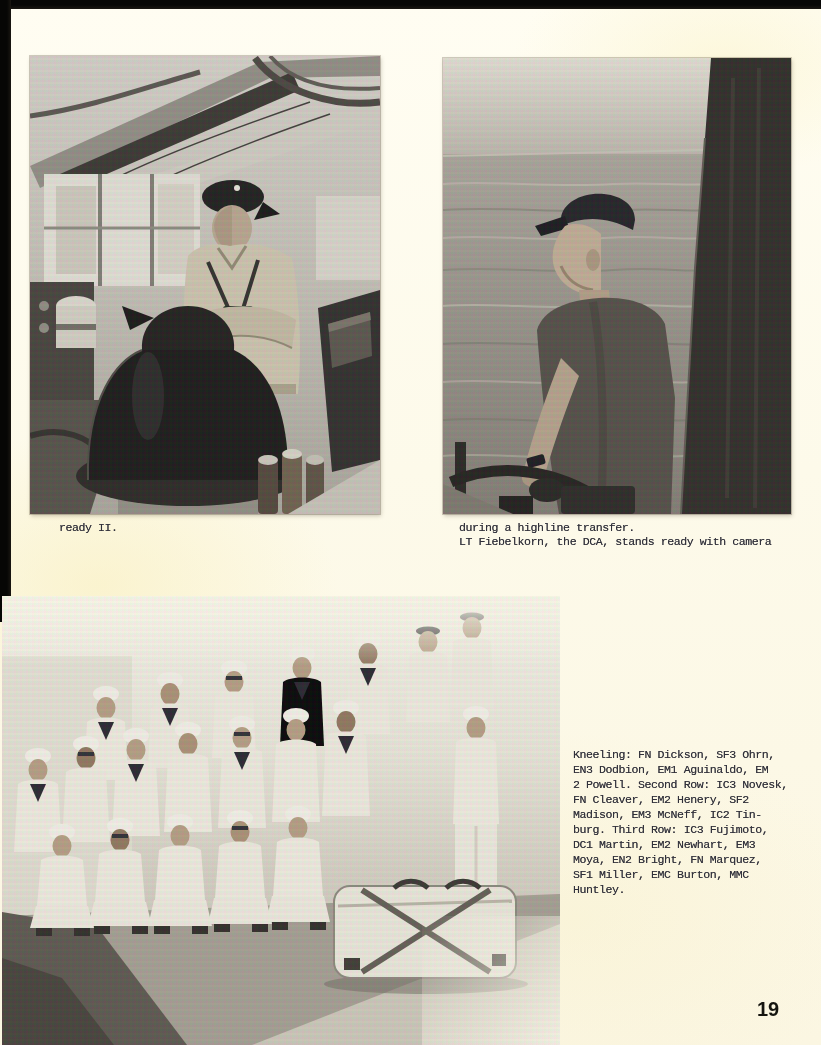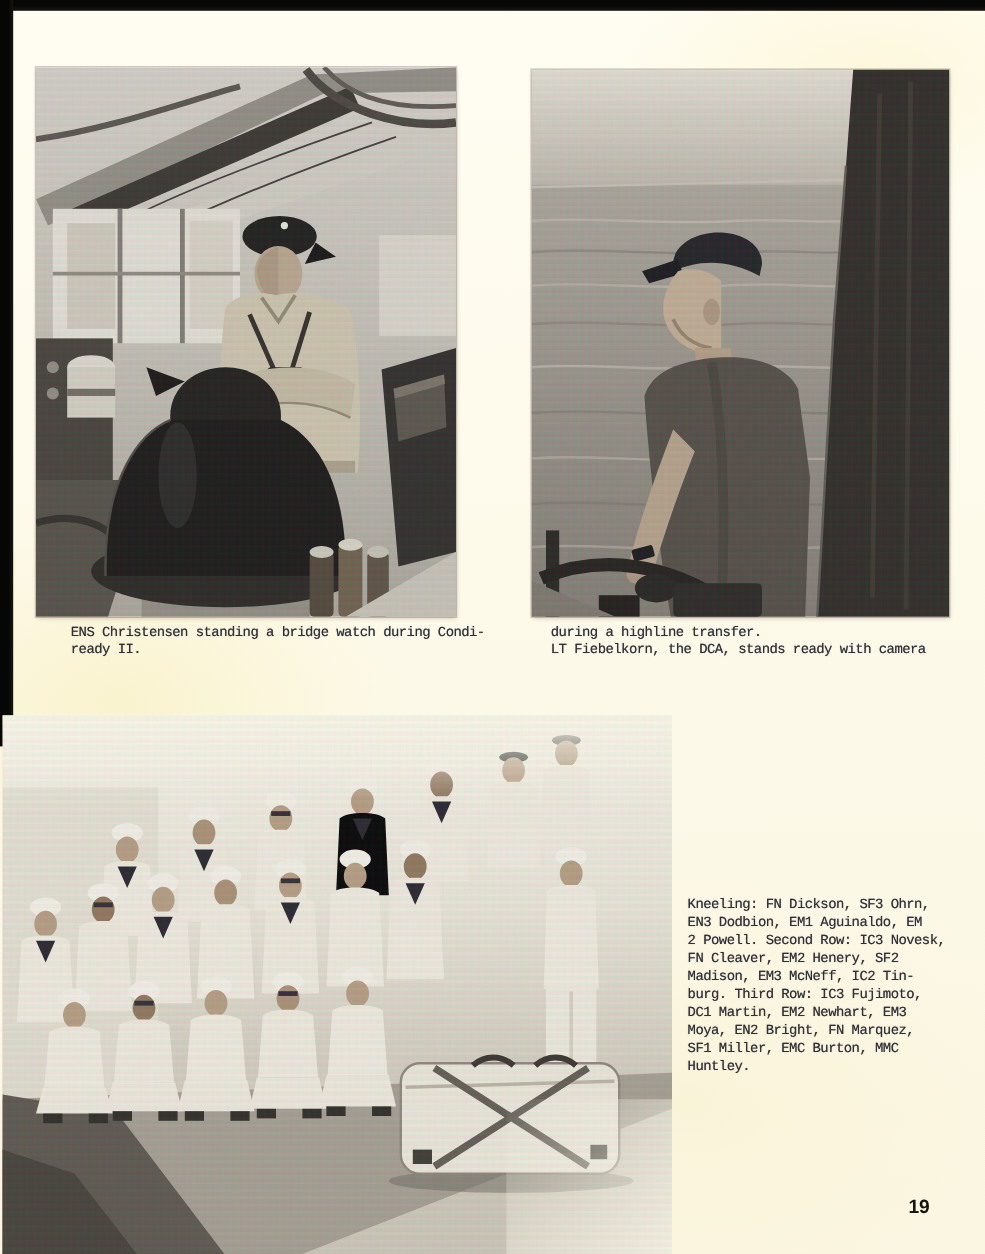--- a/index.html
+++ b/index.html
@@ -27,21 +27,21 @@
     font-family:"Liberation Mono","DejaVu Sans Mono",monospace;
     font-size:11.6px;line-height:13.8px;letter-spacing:-0.45px;
     color:#30303a;text-shadow:0 0 0.6px rgba(48,48,58,0.7);}
   #caption-bridge{left:59px;top:521px;width:390px;}
   #caption-highline{left:459px;top:521px;width:350px;}
   #caption-group{left:573px;top:747px;width:250px;line-height:15px;}
   #photo-bridge{left:30px;top:56px;width:350px;height:458px;}
   #photo-highline{left:443px;top:58px;width:348px;height:456px;}
   #photo-group{left:2px;top:596px;width:558px;height:449px;}
   .page-number{position:absolute;left:757px;top:998px;
-    font-family:"Liberation Sans",sans-serif;font-weight:700;font-size:16px;color:#15150f;}
+    font-family:"Liberation Sans",sans-serif;font-weight:700;font-size:20px;color:#15150f;}
 </style>
 </head>
 <body>
 
 <div class="scan-page">
 
   <div class="edge-top"></div>
   <div class="edge-left"></div>
 
   <figure class="photo photo-framed" id="photo-bridge" style="margin:0;">
@@ -119,21 +119,20 @@
         <rect x="252" y="398" width="20" height="60" rx="4" fill="#6b5d49"></rect>
           <ellipse cx="262" cy="398" rx="10" ry="5" fill="#d6d2c5"></ellipse>
         <rect x="276" y="404" width="18" height="54" rx="4" fill="#594e3f"></rect>
           <ellipse cx="285" cy="404" rx="9" ry="5" fill="#c4c0b3"></ellipse>
       </g>
       <polygon points="258,458 350,404 350,458" fill="#c6c2b6"></polygon>
     </svg>
     <div class="moire"></div>
   </figure>
   <div class="caption" id="caption-bridge">
-      <div>ENS Christensen standing a bridge watch during Condi-</div>
       <div>ready II.</div>
     </div>
 
   <figure class="photo photo-framed" id="photo-highline" style="margin:0;">
     <svg viewBox="0 0 348 456" preserveAspectRatio="none">
       <defs>
         <linearGradient id="skyg" x1="0" y1="0" x2="0" y2="1">
           <stop offset="0" stop-color="#e2ded2"></stop>
             <stop offset="1" stop-color="#bab5a9"></stop>
         </linearGradient>

